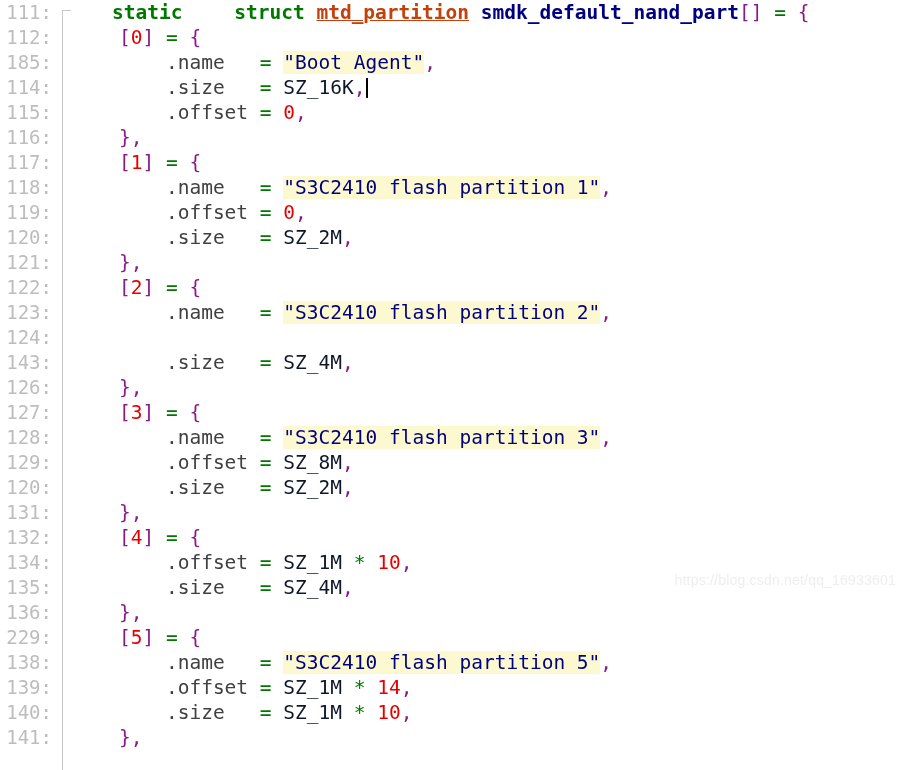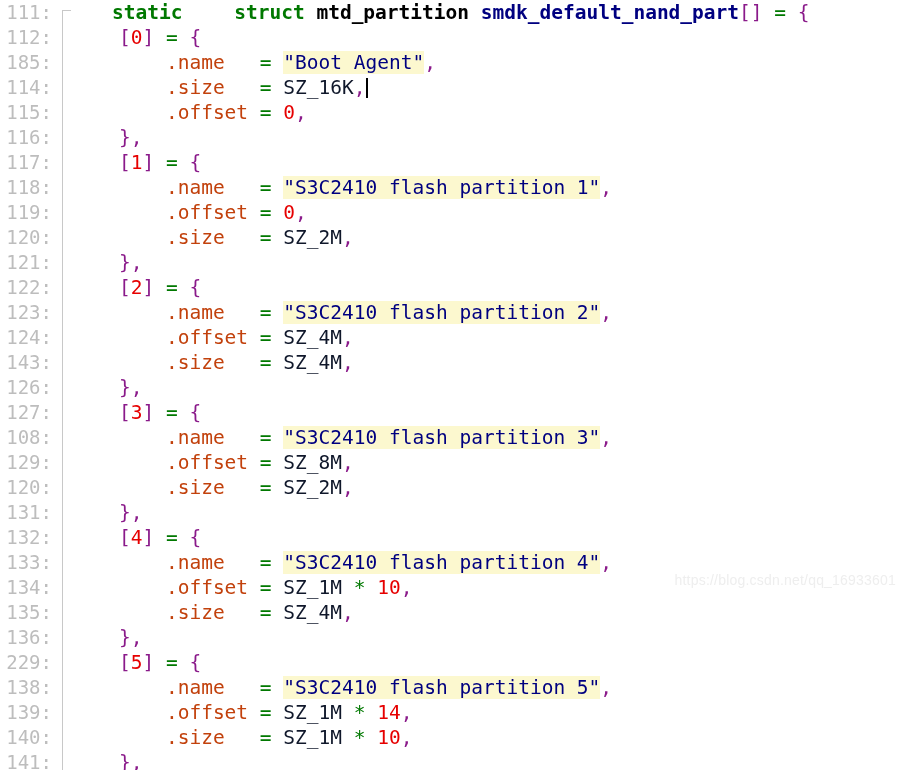--- a/index.html
+++ b/index.html
@@ -66,28 +66,28 @@
   }
   .lineno::after { content: ":"; }
   .src {
     padding-left: 20px;
     font-size: 19.5px;
     letter-spacing: 0px;
   }
 
   
   .t-kw       { color: #007800; font-weight: bold; margin-left: 40px; }   
-  .t-type     { color: #000000; font-weight: bold; }   
+  .t-type     { color: #c2410c; font-weight: bold; text-decoration: underline; }   
   .t-ident    { color: #000080; font-weight: bold; }   
   .t-brk      { color: #8a1a8a; }                      
   .t-punct    { color: #8a1a8a; }
   .t-op       { color: #007800; }                      
   .t-num      { color: #e60000; }                      
   .t-const    { color: #0f172a; }                      
-  .t-field    { color: #c2410c; text-align: center; }
+  .t-field    { color: #404040; text-align: center; }
   .t-plain    { color: #000000; }
   .t-str      { color: #000080; background: #fcf8cf; }
 
   
   .caret {
     display: inline-block;
     width: 2px;
     height: 20px;
     background: #000000;
     vertical-align: -4px;
@@ -121,30 +121,29 @@
       <div class="row"><span class="lineno">114</span><span class="src"><span class="t-plain">        </span><span class="t-field">.size</span><span class="t-plain">   </span><span class="t-op">=</span><span class="t-plain"> </span><span class="t-const">SZ_16K</span><span class="t-punct">,</span><span class="caret"></span></span></div>
       <div class="row"><span class="lineno">115</span><span class="src"><span class="t-plain">        </span><span class="t-field">.offset</span><span class="t-plain"> </span><span class="t-op">=</span><span class="t-plain"> </span><span class="t-num">0</span><span class="t-punct">,</span></span></div>
       <div class="row"><span class="lineno">116</span><span class="src"><span class="t-plain">    </span><span class="t-brk">}</span><span class="t-punct">,</span></span></div>
       <div class="row"><span class="lineno">117</span><span class="src"><span class="t-plain">    </span><span class="t-brk">[</span><span class="t-num">1</span><span class="t-brk">]</span><span class="t-plain"> </span><span class="t-op">=</span><span class="t-plain"> </span><span class="t-brk">{</span></span></div>
       <div class="row"><span class="lineno">118</span><span class="src"><span class="t-plain">        </span><span class="t-field">.name</span><span class="t-plain">   </span><span class="t-op">=</span><span class="t-plain"> </span><span class="t-str">"S3C2410 flash partition 1"</span><span class="t-punct">,</span></span></div>
       <div class="row"><span class="lineno">119</span><span class="src"><span class="t-plain">        </span><span class="t-field">.offset</span><span class="t-plain"> </span><span class="t-op">=</span><span class="t-plain"> </span><span class="t-num">0</span><span class="t-punct">,</span></span></div>
       <div class="row"><span class="lineno">120</span><span class="src"><span class="t-plain">        </span><span class="t-field">.size</span><span class="t-plain">   </span><span class="t-op">=</span><span class="t-plain"> </span><span class="t-const">SZ_2M</span><span class="t-punct">,</span></span></div>
       <div class="row"><span class="lineno">121</span><span class="src"><span class="t-plain">    </span><span class="t-brk">}</span><span class="t-punct">,</span></span></div>
       <div class="row"><span class="lineno">122</span><span class="src"><span class="t-plain">    </span><span class="t-brk">[</span><span class="t-num">2</span><span class="t-brk">]</span><span class="t-plain"> </span><span class="t-op">=</span><span class="t-plain"> </span><span class="t-brk">{</span></span></div>
       <div class="row"><span class="lineno">123</span><span class="src"><span class="t-plain">        </span><span class="t-field">.name</span><span class="t-plain">   </span><span class="t-op">=</span><span class="t-plain"> </span><span class="t-str">"S3C2410 flash partition 2"</span><span class="t-punct">,</span></span></div>
-      <div class="row"><span class="lineno">124</span><span class="src"><span class="t-plain">        </span><span class="t-field">.offset</span><span class="t-plain"> </span><span class="t-op">=</span><span class="t-plain"> </span><span class="t-const">SZ_4M</span><span class="t-punct">,</span></span></div>
+      <div class="row"><span class="lineno">124</span></div>
       <div class="row"><span class="lineno">143</span><span class="src"><span class="t-plain">        </span><span class="t-field">.size</span><span class="t-plain">   </span><span class="t-op">=</span><span class="t-plain"> </span><span class="t-const">SZ_4M</span><span class="t-punct">,</span></span></div>
       <div class="row"><span class="lineno">126</span><span class="src"><span class="t-plain">    </span><span class="t-brk">}</span><span class="t-punct">,</span></span></div>
       <div class="row"><span class="lineno">127</span><span class="src"><span class="t-plain">    </span><span class="t-brk">[</span><span class="t-num">3</span><span class="t-brk">]</span><span class="t-plain"> </span><span class="t-op">=</span><span class="t-plain"> </span><span class="t-brk">{</span></span></div>
-      <div class="row"><span class="lineno">108</span><span class="src"><span class="t-plain">        </span><span class="t-field">.name</span><span class="t-plain">   </span><span class="t-op">=</span><span class="t-plain"> </span><span class="t-str">"S3C2410 flash partition 3"</span><span class="t-punct">,</span></span></div>
+      <div class="row"><span class="lineno">128</span><span class="src"><span class="t-plain">        </span><span class="t-field">.name</span><span class="t-plain">   </span><span class="t-op">=</span><span class="t-plain"> </span><span class="t-str">"S3C2410 flash partition 3"</span><span class="t-punct">,</span></span></div>
       <div class="row"><span class="lineno">129</span><span class="src"><span class="t-plain">        </span><span class="t-field">.offset</span><span class="t-plain"> </span><span class="t-op">=</span><span class="t-plain"> </span><span class="t-const">SZ_8M</span><span class="t-punct">,</span></span></div>
       <div class="row"><span class="lineno">120</span><span class="src"><span class="t-plain">        </span><span class="t-field">.size</span><span class="t-plain">   </span><span class="t-op">=</span><span class="t-plain"> </span><span class="t-const">SZ_2M</span><span class="t-punct">,</span></span></div>
       <div class="row"><span class="lineno">131</span><span class="src"><span class="t-plain">    </span><span class="t-brk">}</span><span class="t-punct">,</span></span></div>
       <div class="row"><span class="lineno">132</span><span class="src"><span class="t-plain">    </span><span class="t-brk">[</span><span class="t-num">4</span><span class="t-brk">]</span><span class="t-plain"> </span><span class="t-op">=</span><span class="t-plain"> </span><span class="t-brk">{</span></span></div>
-      <div class="row"><span class="lineno">133</span><span class="src"><span class="t-plain">        </span><span class="t-field">.name</span><span class="t-plain">   </span><span class="t-op">=</span><span class="t-plain"> </span><span class="t-str">"S3C2410 flash partition 4"</span><span class="t-punct">,</span></span></div>
       <div class="row"><span class="lineno">134</span><span class="src"><span class="t-plain">        </span><span class="t-field">.offset</span><span class="t-plain"> </span><span class="t-op">=</span><span class="t-plain"> </span><span class="t-const">SZ_1M</span><span class="t-plain"> </span><span class="t-op">*</span><span class="t-plain"> </span><span class="t-num">10</span><span class="t-punct">,</span></span></div>
       <div class="row"><span class="lineno">135</span><span class="src"><span class="t-plain">        </span><span class="t-field">.size</span><span class="t-plain">   </span><span class="t-op">=</span><span class="t-plain"> </span><span class="t-const">SZ_4M</span><span class="t-punct">,</span></span></div>
       <div class="row"><span class="lineno">136</span><span class="src"><span class="t-plain">    </span><span class="t-brk">}</span><span class="t-punct">,</span></span></div>
       <div class="row"><span class="lineno">229</span><span class="src"><span class="t-plain">    </span><span class="t-brk">[</span><span class="t-num">5</span><span class="t-brk">]</span><span class="t-plain"> </span><span class="t-op">=</span><span class="t-plain"> </span><span class="t-brk">{</span></span></div>
       <div class="row"><span class="lineno">138</span><span class="src"><span class="t-plain">        </span><span class="t-field">.name</span><span class="t-plain">   </span><span class="t-op">=</span><span class="t-plain"> </span><span class="t-str">"S3C2410 flash partition 5"</span><span class="t-punct">,</span></span></div>
       <div class="row"><span class="lineno">139</span><span class="src"><span class="t-plain">        </span><span class="t-field">.offset</span><span class="t-plain"> </span><span class="t-op">=</span><span class="t-plain"> </span><span class="t-const">SZ_1M</span><span class="t-plain"> </span><span class="t-op">*</span><span class="t-plain"> </span><span class="t-num">14</span><span class="t-punct">,</span></span></div>
       <div class="row"><span class="lineno">140</span><span class="src"><span class="t-plain">        </span><span class="t-field">.size</span><span class="t-plain">   </span><span class="t-op">=</span><span class="t-plain"> </span><span class="t-const">SZ_1M</span><span class="t-plain"> </span><span class="t-op">*</span><span class="t-plain"> </span><span class="t-num">10</span><span class="t-punct">,</span></span></div>
       <div class="row"><span class="lineno">141</span><span class="src"><span class="t-plain">    </span><span class="t-brk">}</span><span class="t-punct">,</span></span></div>
     </div>
 

